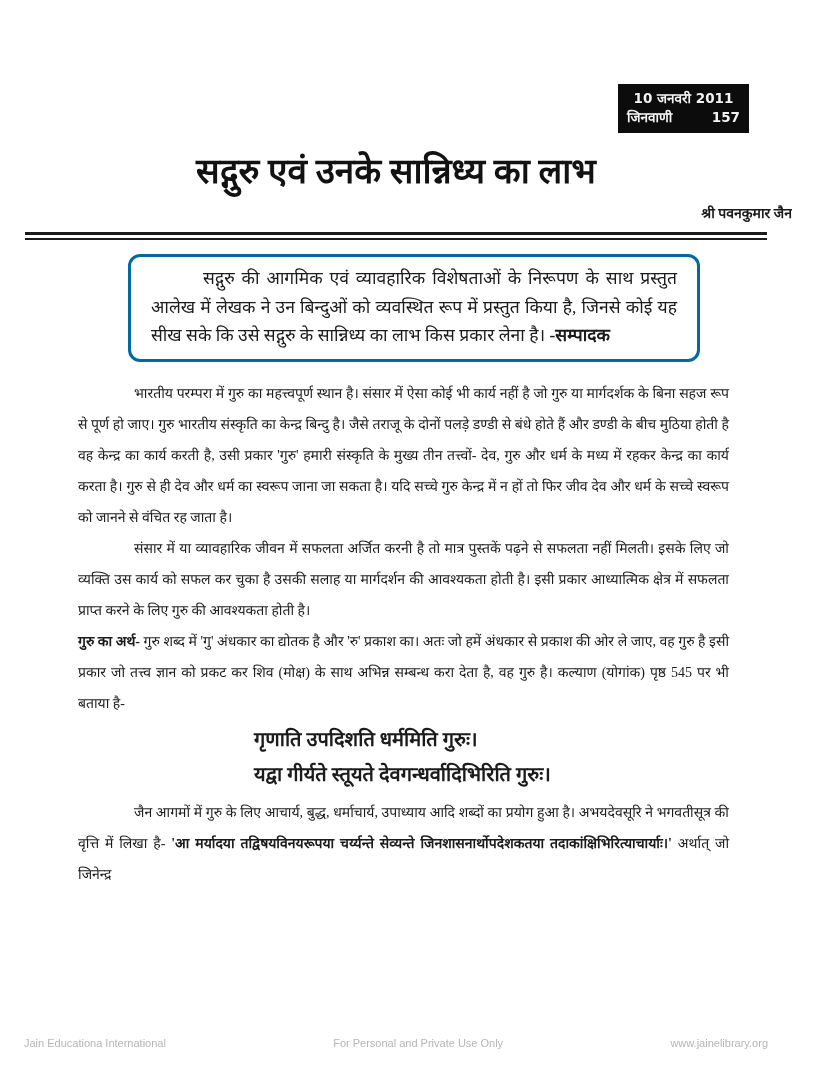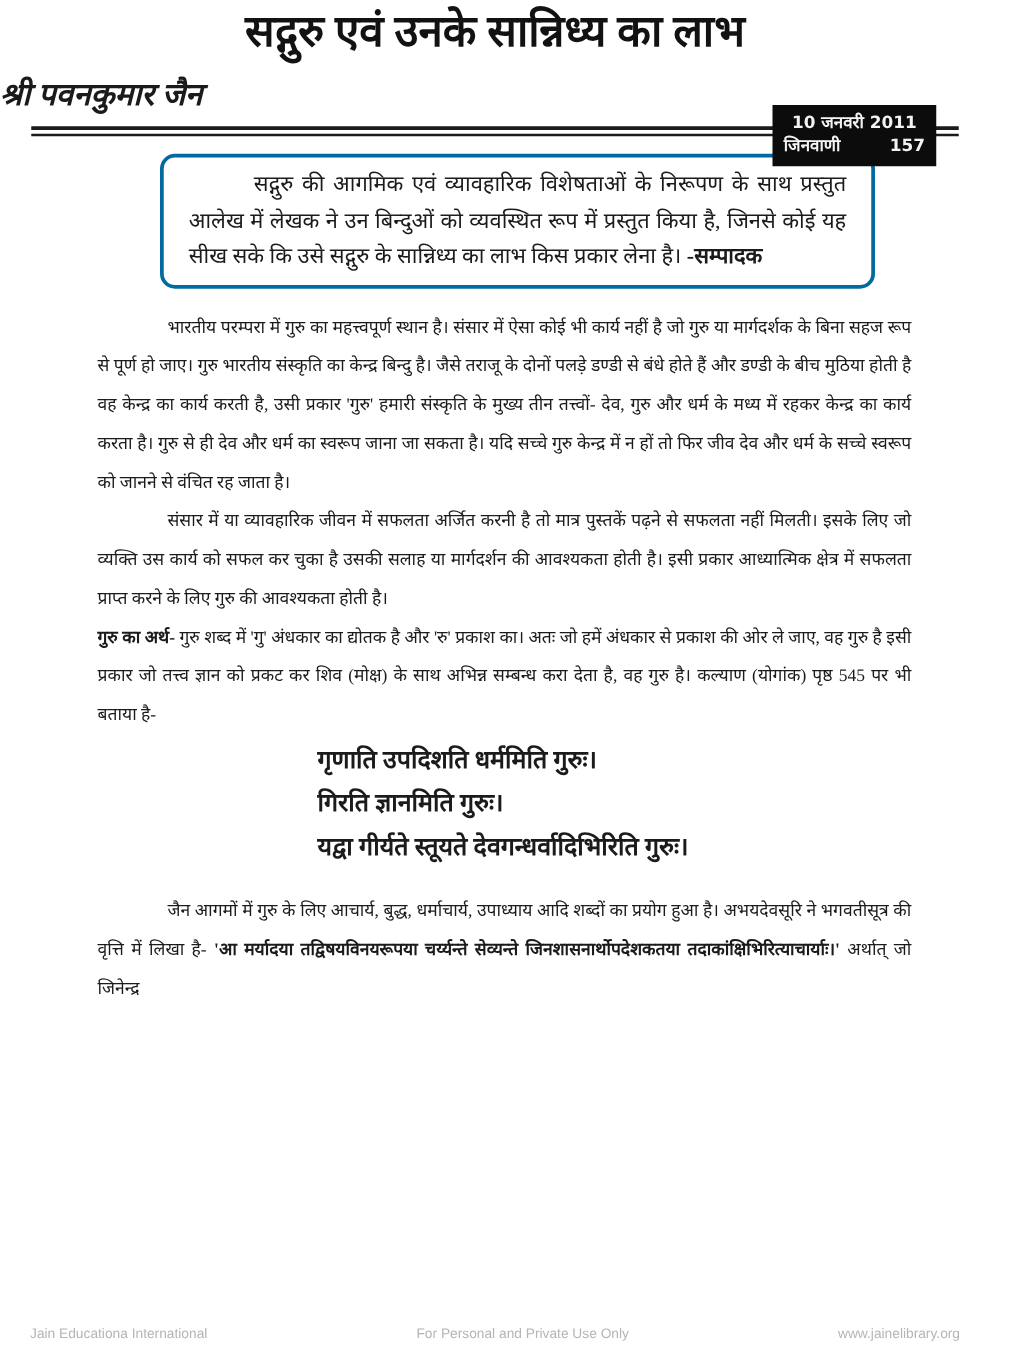--- a/index.html
+++ b/index.html
@@ -30,31 +30,31 @@
     padding: 5px 9px 6px 9px;
     font-family: "DejaVu Sans", "Liberation Sans", sans-serif;
     font-weight: bold;
     font-size: 13.5px;
     line-height: 19px;
   }
   .masthead .row1 { text-align: center; white-space: nowrap; }
   .masthead .row2 { display: flex; justify-content: space-between; white-space: nowrap; }
 
   .title {
+    padding-top: 146px;
     text-align: center;
     font-size: 35px;
     font-weight: 800;
     color: #121212;
   }
   .author {
     margin-top: 10px;
-    text-align: left;
-    font-size: 25px;
+    text-align: right;
+    font-size: 14px;
     font-weight: bold;
-    font-style: italic;
   }
   .double-rule {
     width: 742px;
     height: 3px;
     margin: 10px auto 0 auto;
     border-top: 3px solid #1b1b1b;
     border-bottom: 2px solid #1b1b1b;
   }
 
   .editor-box {
@@ -79,31 +79,31 @@
     font-size: 14px;
     line-height: 31px;
     text-align: justify;
     text-indent: 56px;
   }
   .para.no-indent { text-indent: 0; }
   .lead { font-weight: bold; margin-top: 36px; }
   .quote-bold { font-weight: bold; }
 
   .verse {
-    margin: 3px 0 18px 176px;
+    margin: 3px 0 5px 176px;
     font-weight: bold;
     font-size: 20px;
     line-height: 35px;
   }
 
   .footer {
     position: absolute;
     left: 0;
     right: 0;
-    bottom: 8px;
+    bottom: 32px;
     display: flex;
     justify-content: space-between;
     padding: 0 24px;
     font-family: "Liberation Sans", "DejaVu Sans", sans-serif;
     font-size: 11px;
     color: #b5b5b5;
   }
 </style>
 </head>
 <body>
@@ -126,21 +126,20 @@
   <div class="editor-box">
     <span>सद्गुरु की आगमिक एवं व्यावहारिक विशेषताओं के निरूपण के साथ प्रस्तुत आलेख में लेखक ने उन बिन्दुओं को व्यवस्थित रूप में प्रस्तुत किया है, जिनसे कोई यह सीख सके कि उसे सद्गुरु के सान्निध्य का लाभ किस प्रकार लेना है। </span><span class="signature">-सम्पादक</span>
   </div>
 
   <div class="body-text">
     <p class="para">भारतीय परम्परा में गुरु का महत्त्वपूर्ण स्थान है। संसार में ऐसा कोई भी कार्य नहीं है जो गुरु या मार्गदर्शक के बिना सहज रूप से पूर्ण हो जाए। गुरु भारतीय संस्कृति का केन्द्र बिन्दु है। जैसे तराजू के दोनों पलड़े डण्डी से बंधे होते हैं और डण्डी के बीच मुठिया होती है वह केन्द्र का कार्य करती है, उसी प्रकार 'गुरु' हमारी संस्कृति के मुख्य तीन तत्त्वों- देव, गुरु और धर्म के मध्य में रहकर केन्द्र का कार्य करता है। गुरु से ही देव और धर्म का स्वरूप जाना जा सकता है। यदि सच्चे गुरु केन्द्र में न हों तो फिर जीव देव और धर्म के सच्चे स्वरूप को जानने से वंचित रह जाता है।</p>
     <p class="para">संसार में या व्यावहारिक जीवन में सफलता अर्जित करनी है तो मात्र पुस्तकें पढ़ने से सफलता नहीं मिलती। इसके लिए जो व्यक्ति उस कार्य को सफल कर चुका है उसकी सलाह या मार्गदर्शन की आवश्यकता होती है। इसी प्रकार आध्यात्मिक क्षेत्र में सफलता प्राप्त करने के लिए गुरु की आवश्यकता होती है।</p>
     <p class="para no-indent"><span class="lead">गुरु का अर्थ-</span><span> गुरु शब्द में 'गु' अंधकार का द्योतक है और 'रु' प्रकाश का। अतः जो हमें अंधकार से प्रकाश की ओर ले जाए, वह गुरु है इसी प्रकार जो तत्त्व ज्ञान को प्रकट कर शिव (मोक्ष) के साथ अभिन्न सम्बन्ध करा देता है, वह गुरु है। कल्याण (योगांक) पृष्ठ 545 पर भी बताया है-</span></p>
     <div class="verse">
       <div>गृणाति उपदिशति धर्ममिति गुरुः।</div>
-      <div>गिरति ज्ञानमिति गुरुः।</div>
       <div>यद्वा गीर्यते स्तूयते देवगन्धर्वादिभिरिति गुरुः।</div>
     </div>
     <p class="para"><span>जैन आगमों में गुरु के लिए आचार्य, बुद्ध, धर्माचार्य, उपाध्याय आदि शब्दों का प्रयोग हुआ है। अभयदेवसूरि ने भगवतीसूत्र की वृत्ति में लिखा है- </span><span class="quote-bold">'आ मर्यादया तद्विषयविनयरूपया चर्य्यन्ते सेव्यन्ते जिनशासनार्थोपदेशकतया तदाकांक्षिभिरित्याचार्याः।'</span><span> अर्थात् जो जिनेन्द्र</span></p>
   </div>
 
   <div class="footer">
     <span>Jain Educationa International</span>
     <span>For Personal and Private Use Only</span>
     <span>www.jainelibrary.org</span>
   </div>

